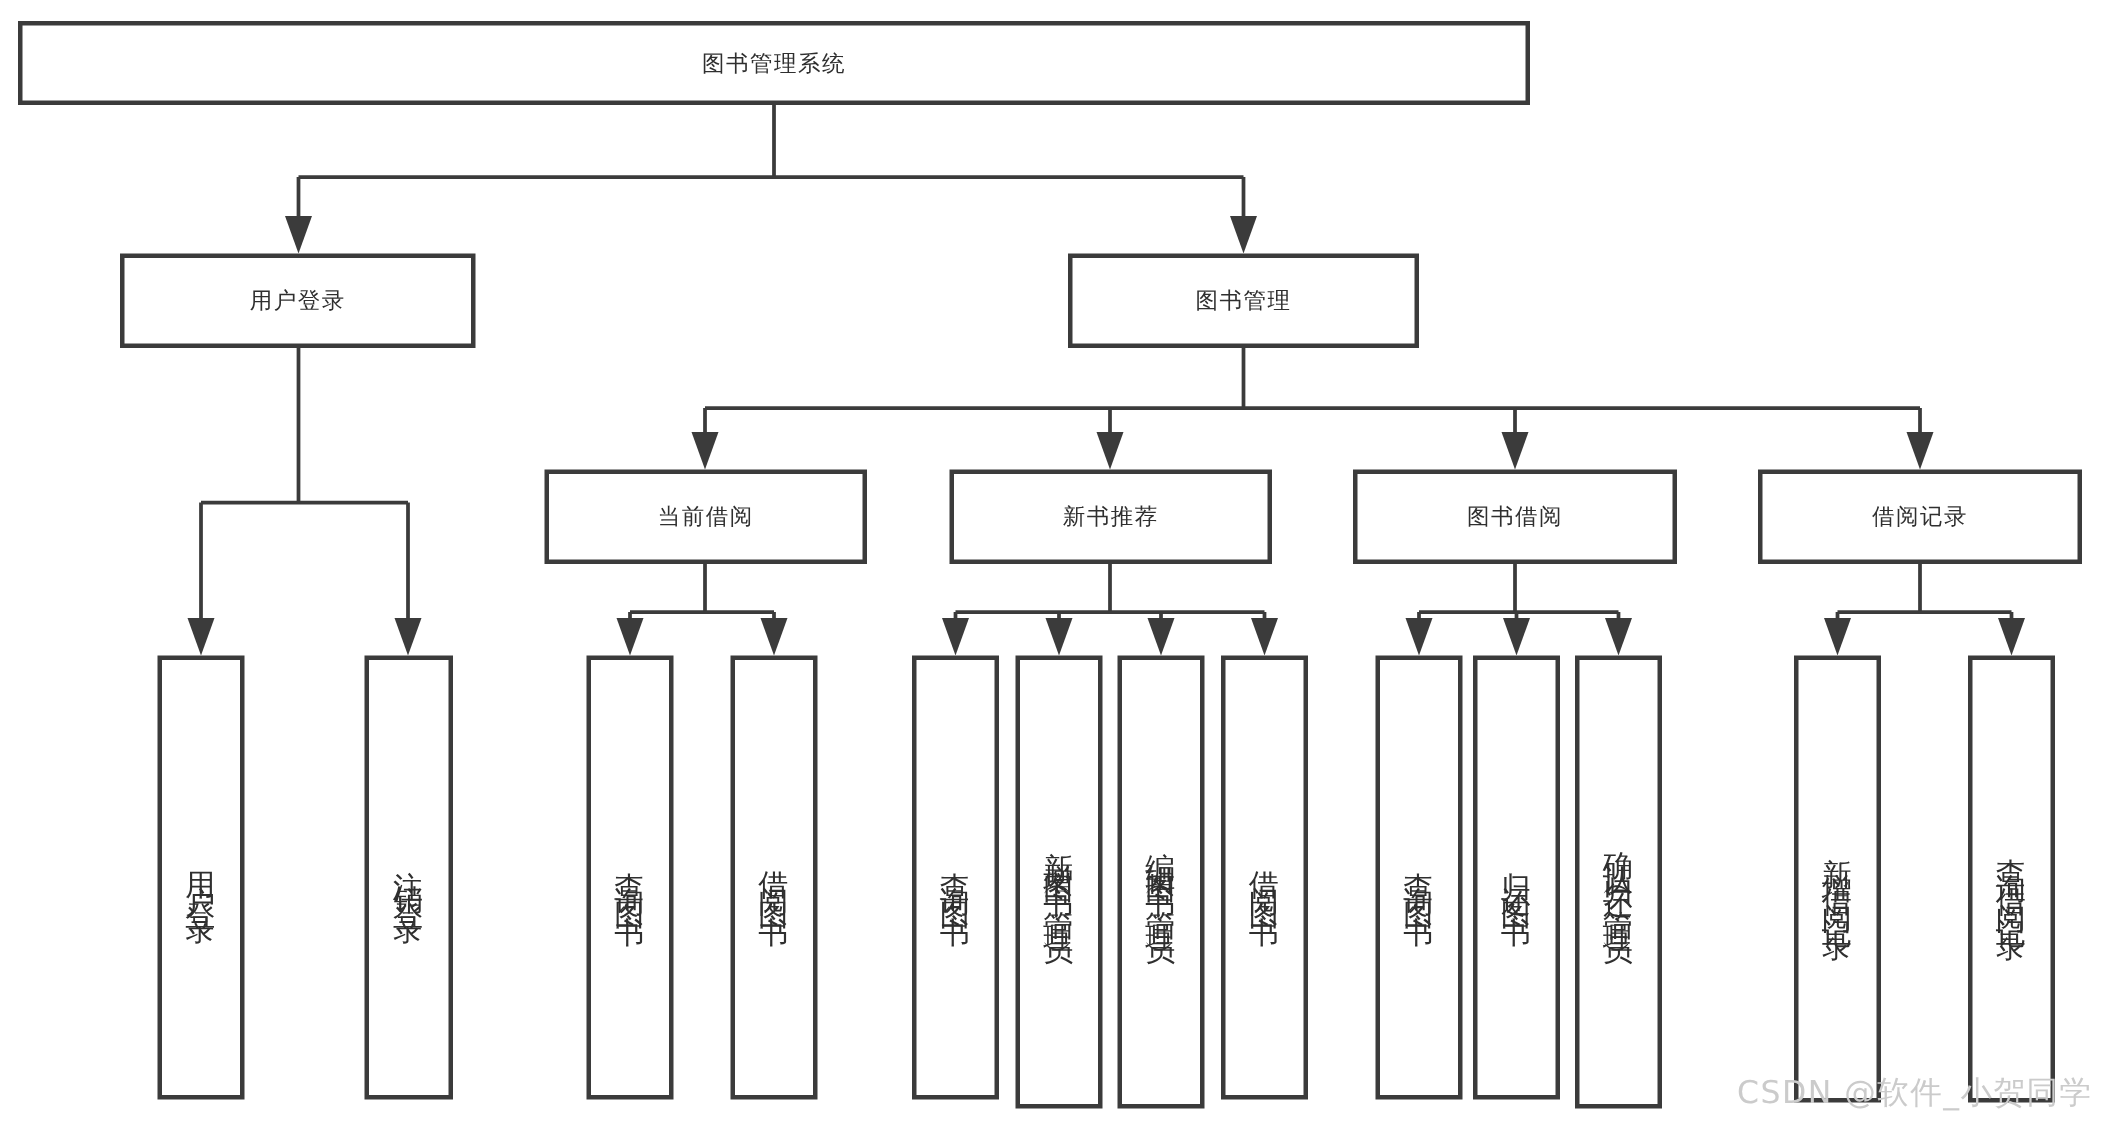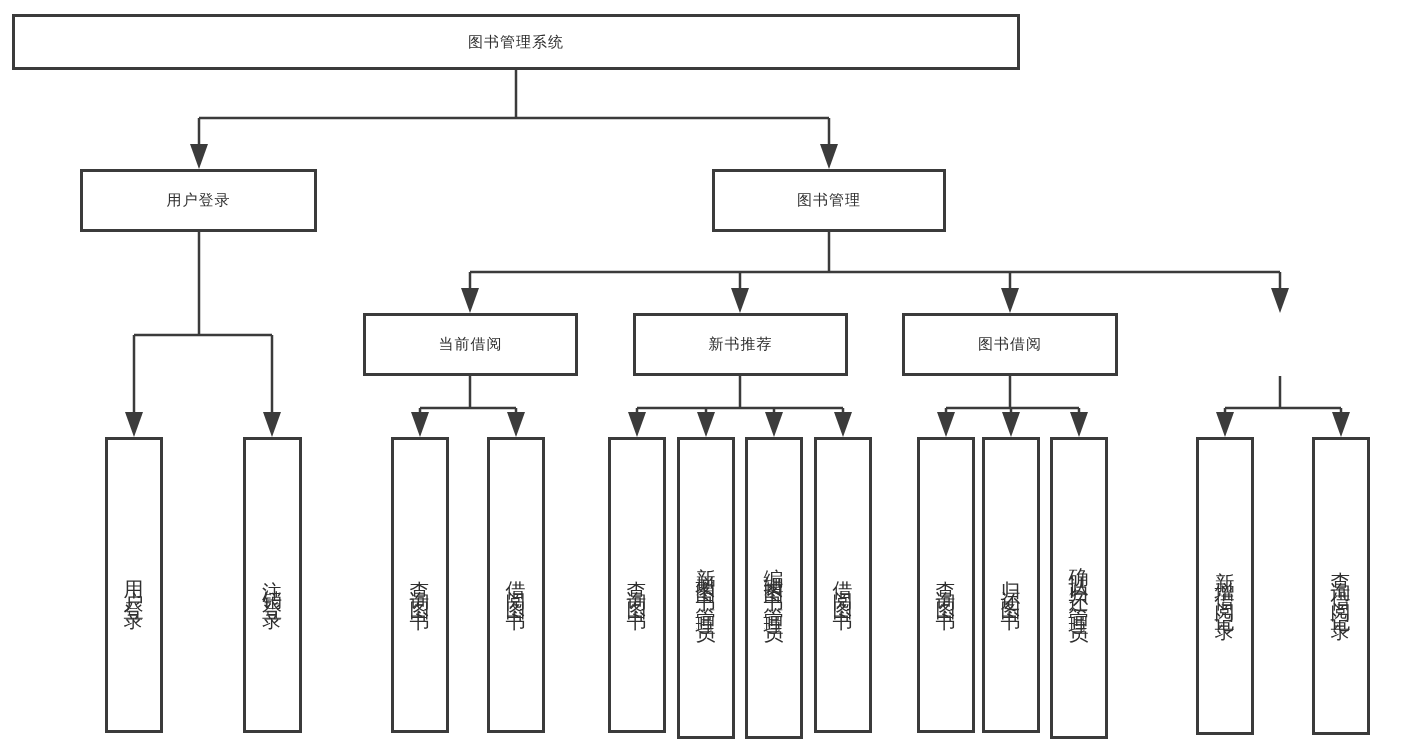--- a/index.html
+++ b/index.html
@@ -104,20 +104,23 @@
 
   <div class="node" style="left:363px;top:313px;width:215px;height:63px">
     <span class="hlabel">当前借阅</span>
   </div>
   <div class="node" style="left:633px;top:313px;width:215px;height:63px">
     <span class="hlabel">新书推荐</span>
   </div>
   <div class="node" style="left:902px;top:313px;width:216px;height:63px">
     <span class="hlabel">图书借阅</span>
   </div>
+  <div class="node" style="left:1172px;top:313px;width:216px;height:63px">
+    <span class="hlabel">借阅记录</span>
+  </div>
 
   <div class="node" style="left:105px;top:437px;width:58px;height:296px">
     <span class="vtext">用户登录</span>
   </div>
   <div class="node" style="left:243px;top:437px;width:59px;height:296px">
     <span class="vtext">注销登录</span>
   </div>
 
   <div class="node" style="left:391px;top:437px;width:58px;height:296px">
     <span class="vtext">查询图书</span>
@@ -149,14 +152,15 @@
     <span class="vtext tight">确认归还（管理员）</span>
   </div>
 
   <div class="node" style="left:1196px;top:437px;width:58px;height:298px">
     <span class="vtext">新增借阅记录</span>
   </div>
   <div class="node" style="left:1312px;top:437px;width:58px;height:298px">
     <span class="vtext">查询借阅记录</span>
   </div>
 
+  <div class="watermark">CSDN @软件_小贺同学</div>
 
 </div>
 
 </body></html>

